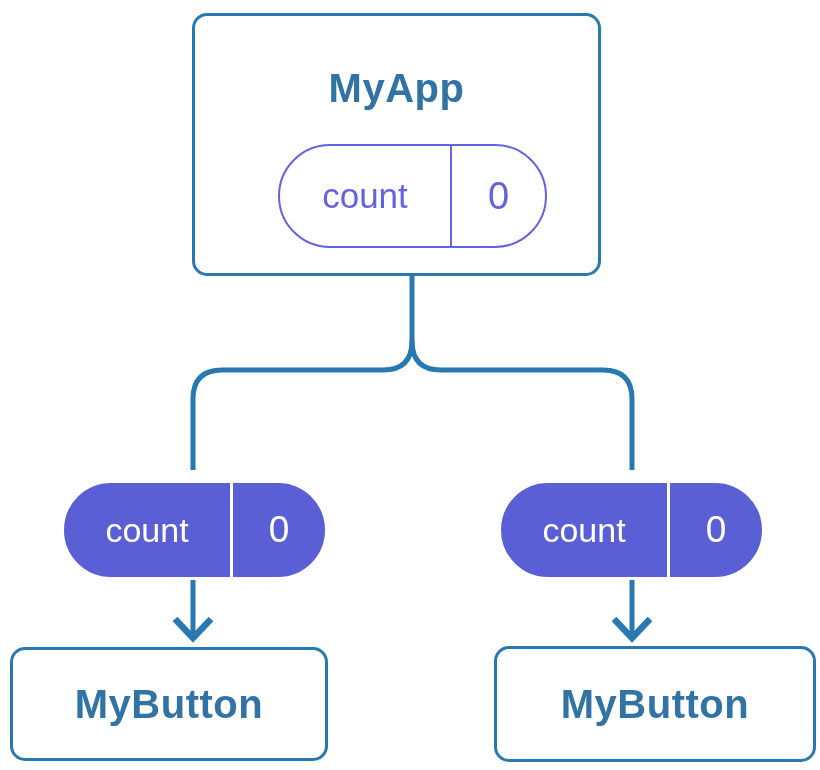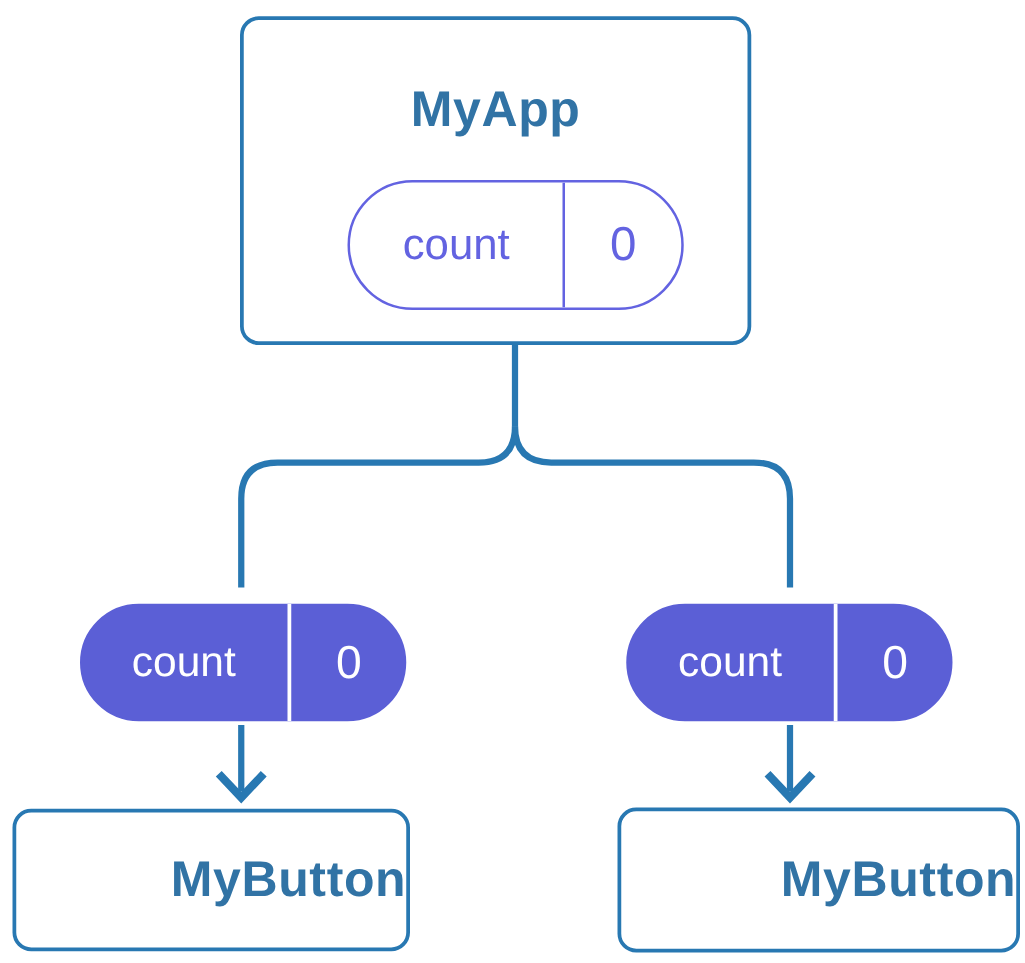--- a/index.html
+++ b/index.html
@@ -45,21 +45,21 @@
 
   .pill-prop{
     height:100px;width:267px;top:463px;
     background:var(--purple-fill);border:3px solid #fff;color:#fff;
   }
   .pill-prop .cell-label{width:169px;border-right:3px solid #fff;font-size:34px;}
   .pill-prop .cell-value{flex:1;font-size:37px;}
   .pill-prop-left{left:61px;}
   .pill-prop-right{left:498px;}
 
-  .button-card{display:flex;align-items:center;justify-content:flex-end;}
+  .button-card{display:flex;align-items:center;justify-content:center;}
   .button-card-left{left:10px;top:647px;width:318px;height:114px;}
   .button-card-right{left:494px;top:646px;width:322px;height:116px;}
 </style>
 </head>
 <body>
 
 <div class="canvas">
 
   <svg class="connector-layer" width="820" height="770" viewBox="0 0 820 770">
     <path class="conn" d="M412 274 V341"></path>

